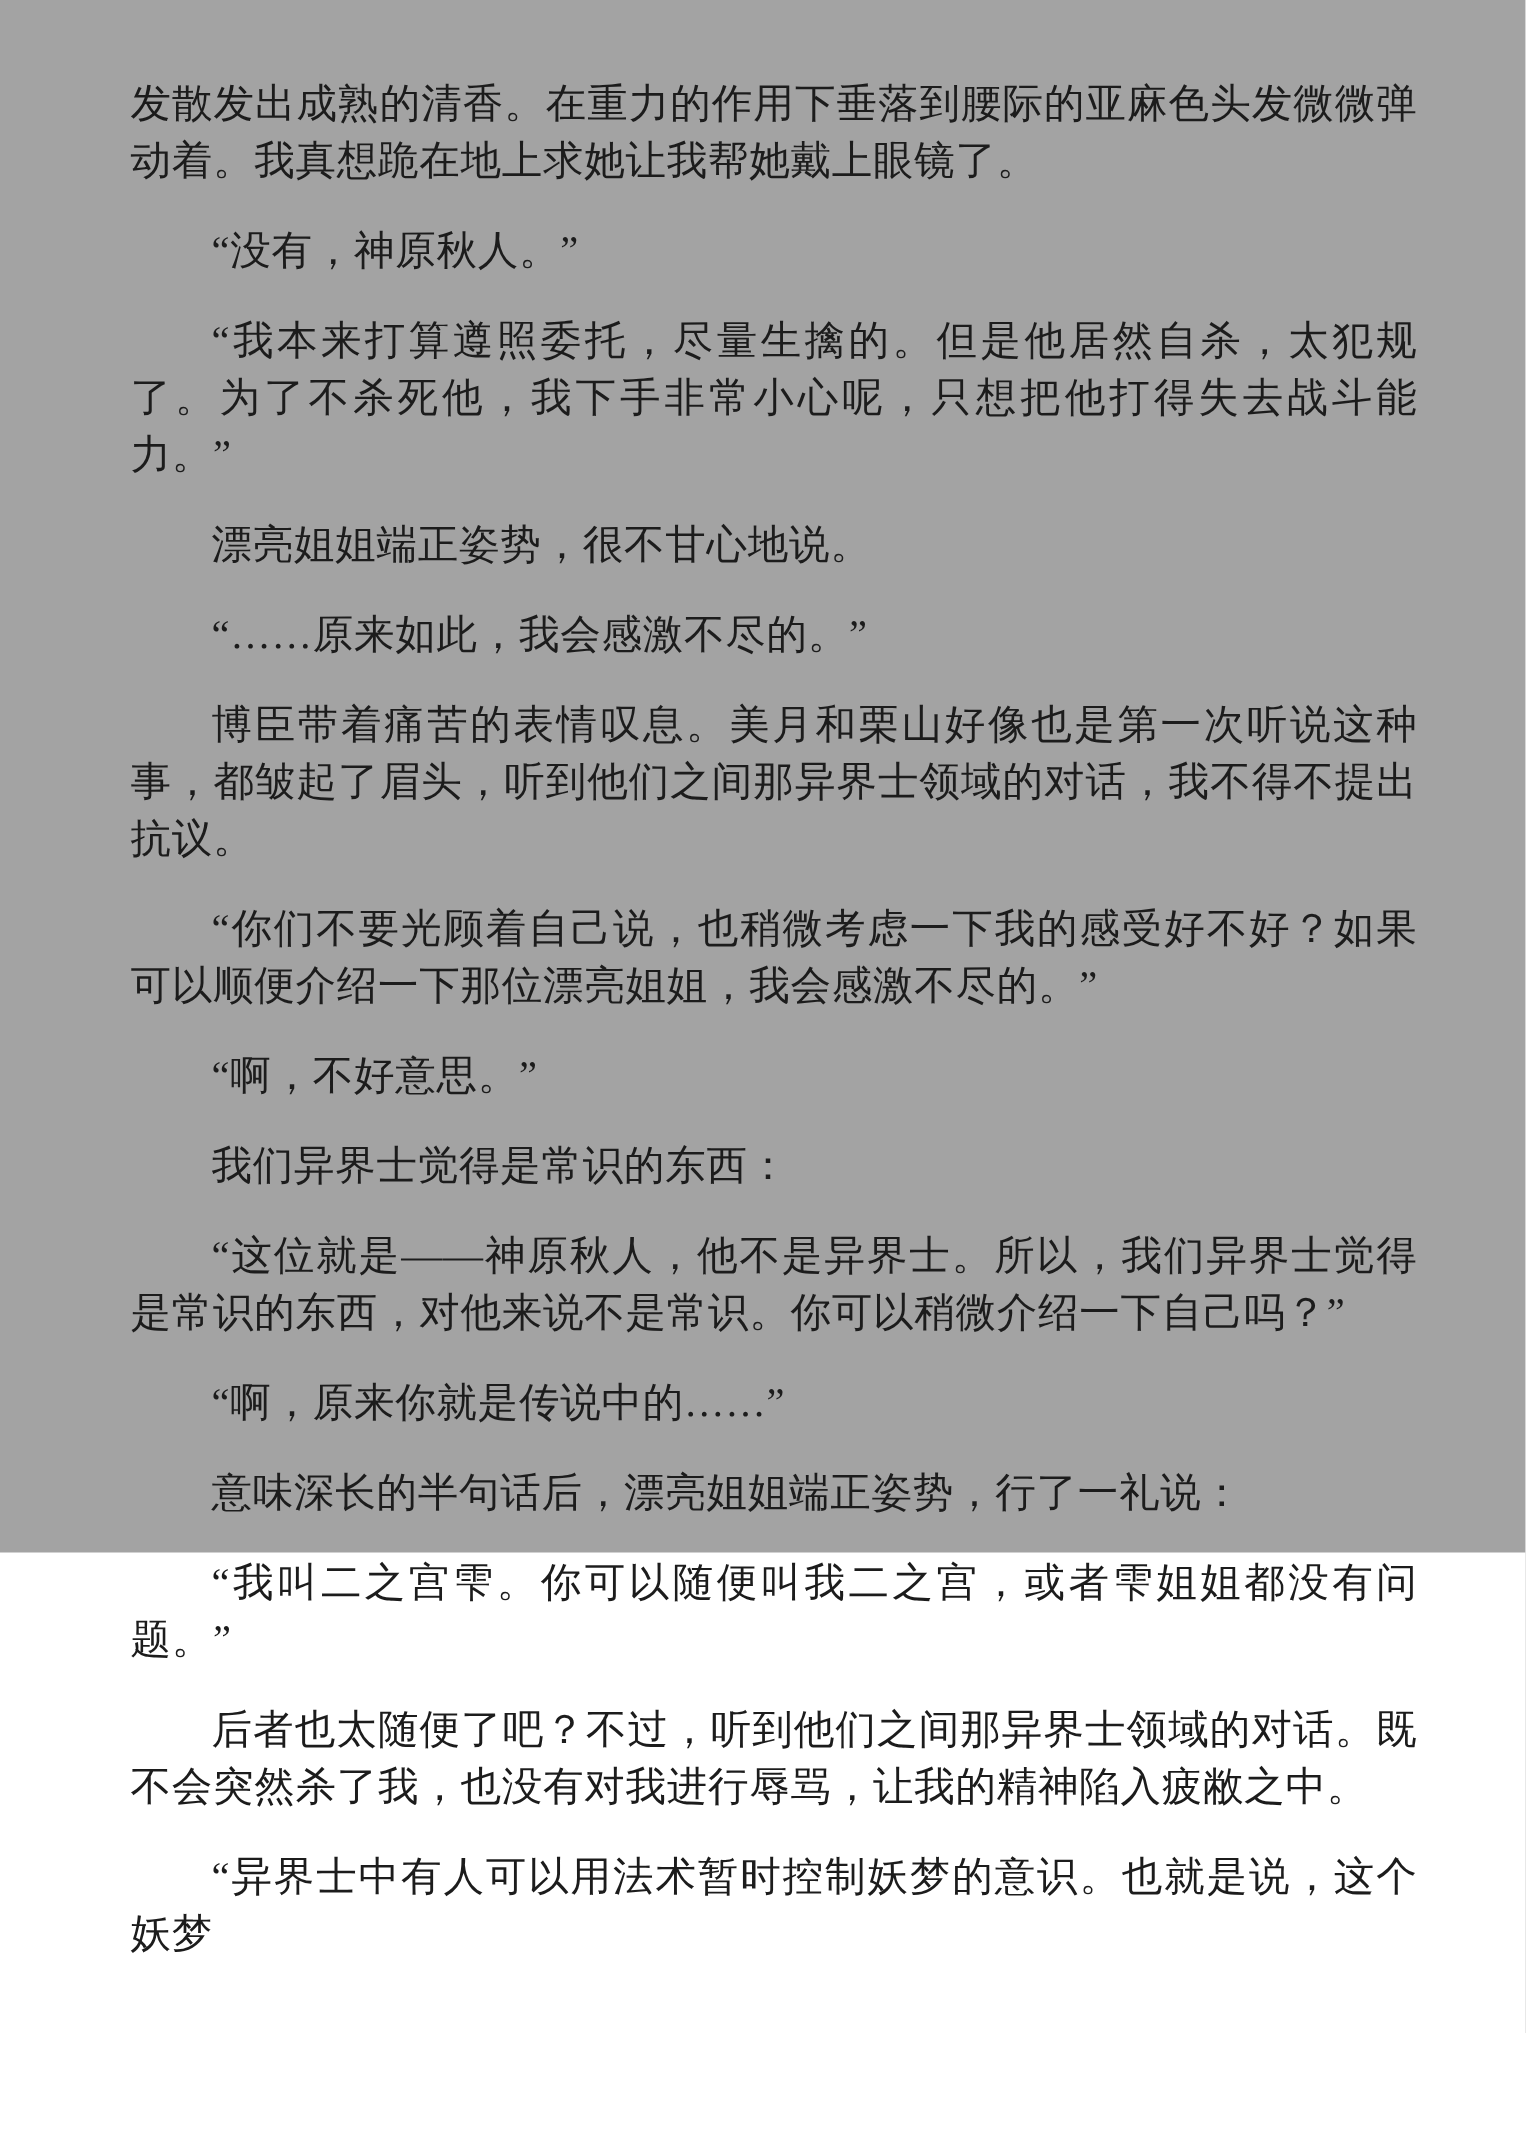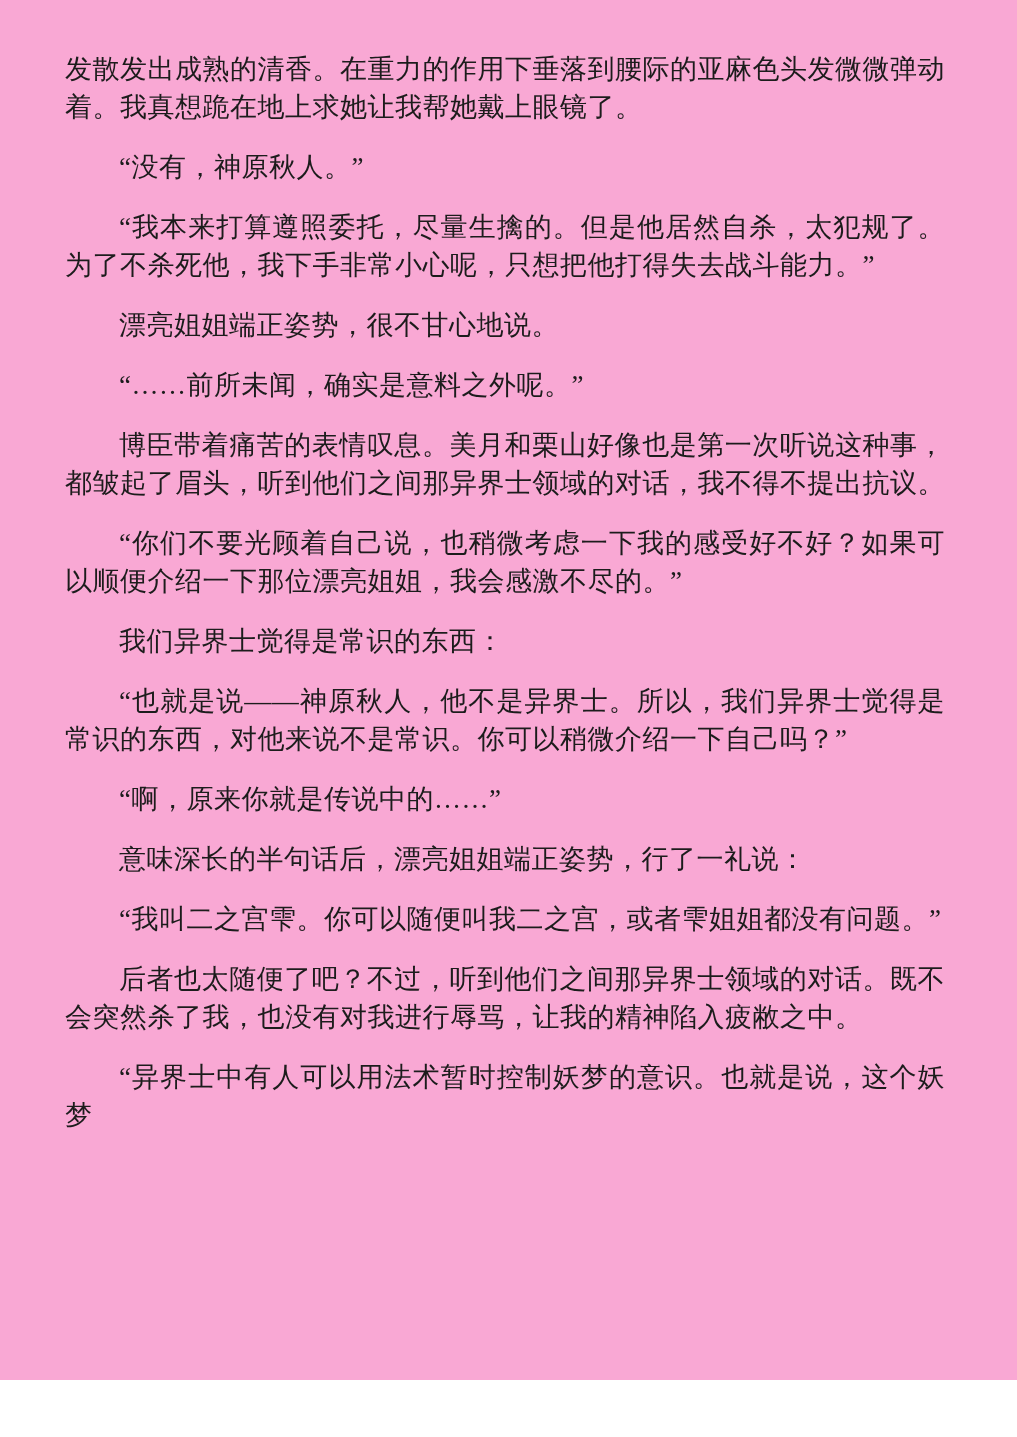--- a/index.html
+++ b/index.html
@@ -9,23 +9,23 @@
     }
     body {
       width: 1017px;
       height: 1437px;
       overflow: hidden;
       box-sizing: border-box;
     }
     .page {
       box-sizing: border-box;
       width: 1017px;
-      height: 1380px;
-      padding: 50px 72px 30px 65px;
-      background: #f9a8d4;
+      height: 1035px;
+      padding: 50px 72px 30px 87px;
+      background: #a3a3a3;
       color: #1c1c1c;
       font-family: "Liberation Serif", "DejaVu Serif", serif;
       font-size: 27px;
       line-height: 38px;
       text-align: justify;
       letter-spacing: 0.5px;
     }
     .para {
       margin: 22px 0;
       text-indent: 2em;
@@ -39,23 +39,24 @@
     }
   </style>
 </head>
 <body>
 
 <div class="page">
   <p class="para no-indent">发散发出成熟的清香。在重力的作用下垂落到腰际的亚麻色头发微微弹动着。我真想跪在地上求她让我帮她戴上眼镜了。</p>
   <p class="para">“没有，神原秋人。”</p>
   <p class="para">“我本来打算遵照委托，尽量生擒的。但是他居然自杀，太犯规了。为了不杀死他，我下手非常小心呢，只想把他打得失去战斗能力。”</p>
   <p class="para">漂亮姐姐端正姿势，很不甘心地说。</p>
-  <p class="para">“……前所未闻，确实是意料之外呢。”</p>
+  <p class="para">“……原来如此，我会感激不尽的。”</p>
   <p class="para">博臣带着痛苦的表情叹息。美月和栗山好像也是第一次听说这种事，都皱起了眉头，听到他们之间那异界士领域的对话，我不得不提出抗议。</p>
   <p class="para">“你们不要光顾着自己说，也稍微考虑一下我的感受好不好？如果可以顺便介绍一下那位漂亮姐姐，我会感激不尽的。”</p>
+  <p class="para">“啊，不好意思。”</p>
   <p class="para">我们异界士觉得是常识的东西：</p>
-  <p class="para">“也就是说——神原秋人，他不是异界士。所以，我们异界士觉得是常识的东西，对他来说不是常识。你可以稍微介绍一下自己吗？”</p>
+  <p class="para">“这位就是——神原秋人，他不是异界士。所以，我们异界士觉得是常识的东西，对他来说不是常识。你可以稍微介绍一下自己吗？”</p>
   <p class="para">“啊，原来你就是传说中的……”</p>
   <p class="para">意味深长的半句话后，漂亮姐姐端正姿势，行了一礼说：</p>
   <p class="para">“我叫二之宫雫。你可以随便叫我二之宫，或者雫姐姐都没有问题。”</p>
   <p class="para">后者也太随便了吧？不过，听到他们之间那异界士领域的对话。既不会突然杀了我，也没有对我进行辱骂，让我的精神陷入疲敝之中。</p>
   <p class="para">“异界士中有人可以用法术暂时控制妖梦的意识。也就是说，这个妖梦</p>
 </div>
 
 </body></html>

